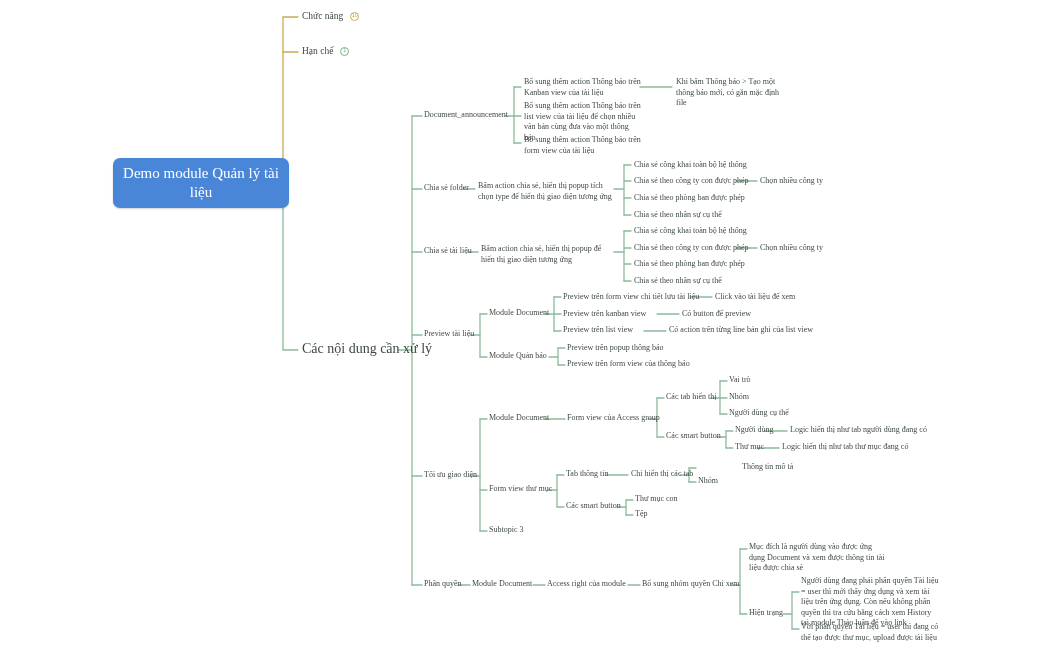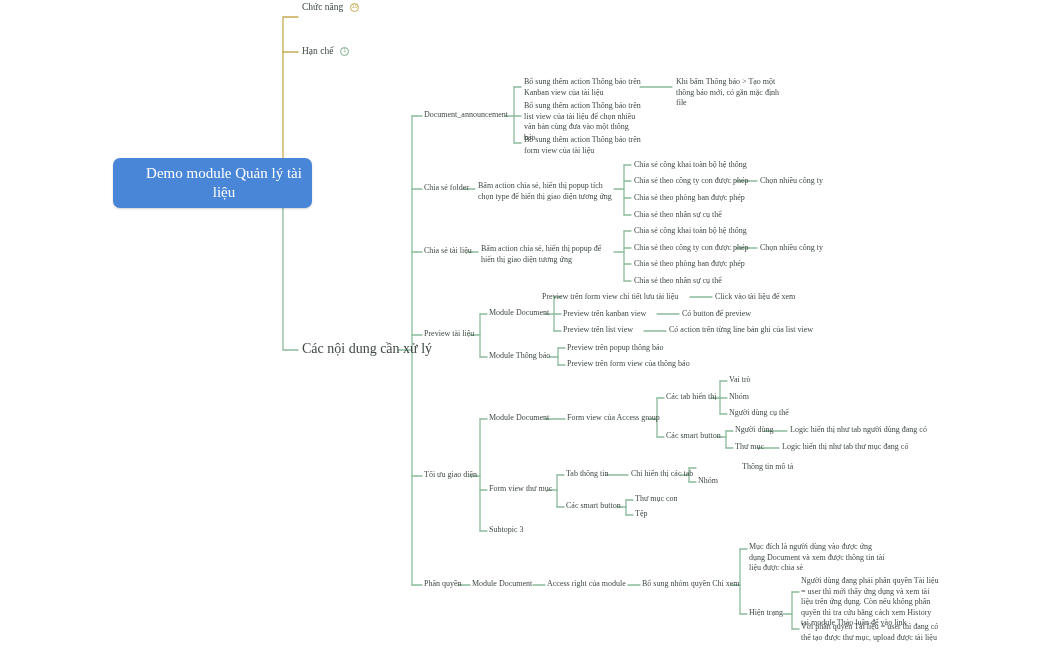--- a/index.html
+++ b/index.html
@@ -10,21 +10,20 @@
   svg.links{position:absolute;left:0;top:0;width:1049px;height:650px;pointer-events:none;}
 
   .node{position:absolute;}
 
   
   .root{
     left:113px;top:158px;width:176px;height:50px;
     background:#4a86d8;border-radius:7px;
     display:flex;align-items:center;justify-content:center;
     box-shadow:0 1px 2px rgba(0,0,0,.18);
-    padding-left:23px;
   }
   .root-label{
     color:#ffffff;font-size:15px;line-height:19px;text-align:center;
     font-family:"Liberation Serif","DejaVu Serif",serif;padding:0 8px;
   }
 
   
   .lvl1-gold{font-size:9.5px;color:#3e4a42;white-space:nowrap;
              display:flex;align-items:center;gap:7px;}
   .badge{
@@ -162,21 +161,21 @@
       <path d="M792 592 L792 629"></path>
       <path d="M792 592 L799 592"></path>
       <path d="M792 629 L799 629"></path>
     </g>
   </svg>
 
   <div class="node root">
     <div class="root-label">Demo module Quản lý tài liệu</div>
   </div>
 
-  <div class="node lvl1-gold" style="left:302px;top:2px;">
+  <div class="node lvl1-gold" style="left:302px;top:11px;">
     <span>Chức năng</span>
     <span class="badge">10</span>
   </div>
 
   <div class="node lvl1-gold" style="left:302px;top:46px;">
     <span>Hạn chế</span>
     <span class="badge green">1</span>
   </div>
 
   <div class="node t big nw" style="left:302px;top:344px;">Các nội dung cần xử lý</div>
@@ -204,28 +203,28 @@
 
   <div class="node t nw" style="left:634px;top:226px;">Chia sẻ công khai toàn bộ hệ thống</div>
   <div class="node t nw" style="left:634px;top:243px;">Chia sẻ theo công ty con được phép</div>
   <div class="node t nw" style="left:760px;top:243px;">Chọn nhiều công ty</div>
   <div class="node t nw" style="left:634px;top:259px;">Chia sẻ theo phòng ban được phép</div>
   <div class="node t nw" style="left:634px;top:276px;">Chia sẻ theo nhân sự cụ thể</div>
 
   <div class="node t nw" style="left:424px;top:329px;">Preview tài liệu</div>
 
   <div class="node t nw" style="left:489px;top:308px;">Module Document</div>
-  <div class="node t nw" style="left:542px;top:292px;">Preview trên form view chi tiết lưu tài liệu</div>
+  <div class="node t nw" style="left:563px;top:292px;">Preview trên form view chi tiết lưu tài liệu</div>
   <div class="node t nw" style="left:715px;top:292px;">Click vào tài liệu để xem</div>
   <div class="node t nw" style="left:563px;top:309px;">Preview trên kanban view</div>
   <div class="node t nw" style="left:682px;top:309px;">Có button để preview</div>
   <div class="node t nw" style="left:563px;top:325px;">Preview trên list view</div>
   <div class="node t nw" style="left:669px;top:325px;">Có action trên từng line bản ghi của list view</div>
 
-  <div class="node t nw" style="left:489px;top:351px;">Module Thông báo</div>
+  <div class="node t nw" style="left:489px;top:351px;">Module Quản báo</div>
   <div class="node t nw" style="left:567px;top:343px;">Preview trên popup thông báo</div>
   <div class="node t nw" style="left:567px;top:359px;">Preview trên form view của thông báo</div>
 
   <div class="node t nw" style="left:424px;top:470px;">Tối ưu giao diện</div>
 
   <div class="node t nw" style="left:489px;top:413px;">Module Document</div>
   <div class="node t nw" style="left:567px;top:413px;">Form view của Access group</div>
 
   <div class="node t nw" style="left:666px;top:392px;">Các tab hiển thị</div>
   <div class="node t nw" style="left:729px;top:375px;">Vai trò</div>

